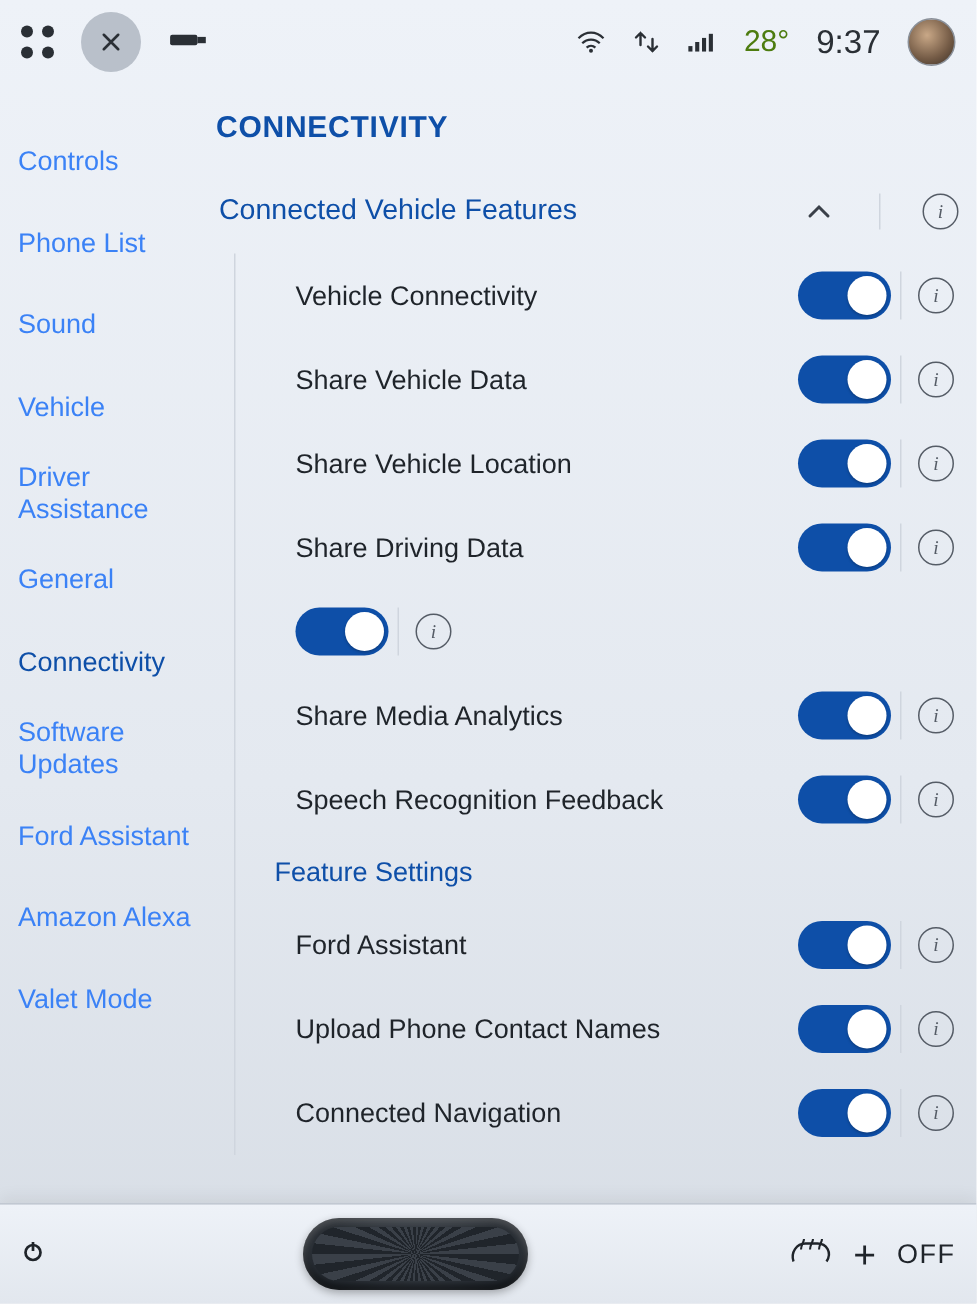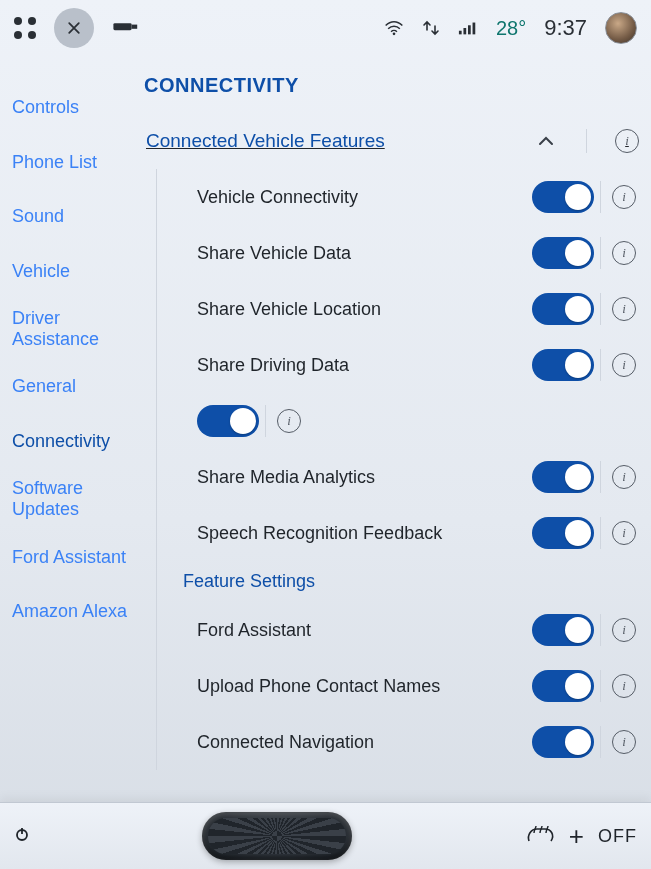--- a/index.html
+++ b/index.html
@@ -28,41 +28,41 @@
   }
   .status-left,.status-right{display:flex;align-items:center;gap:18px;}
   .dots{display:grid;grid-template-columns:repeat(2,8px);grid-template-rows:repeat(2,8px);gap:6px;}
   .dots span{width:8px;height:8px;border-radius:50%;background:#2a2f35;}
   .close-btn{
     width:40px;height:40px;border-radius:50%;background:#b9c0ca;
     display:flex;align-items:center;justify-content:center;color:#2a2f35;font-size:20px;
   }
   .car-icon svg{width:28px;height:18px;}
   .status-right .ico{display:flex;align-items:center;color:#2a2f35;font-size:16px;}
-  .temp{font-size:20px;color:#0f766e;}
+  .temp{font-size:20px;color:#4d7c0f;}
   .time{font-size:22px;color:#2a2f35;}
   .avatar{width:30px;height:30px;border-radius:50%;background:radial-gradient(circle at 40% 35%,#c9a887 0,#735a45 60%,#3a2f26 100%);border:1px solid #8a9099;}
   
   .main{display:flex;height:740px;}
   .sidebar{width:138px;padding-top:24px;}
   .side-item{
     padding:16px 8px 16px 12px;font-size:18px;line-height:1.25;
     border-bottom:0px solid transparent;color:#3b82f6;
   }
   .side-item.two{line-height:1.15;padding:10px 8px 10px 12px;}
   .side-item.active{color:var(--accent);font-weight:500;}
   .content{
     flex:1;padding:18px 10px 0 2px;
     overflow:hidden;
   }
   .page-title{
     color:var(--accent);font-size:20px;letter-spacing:0.5px;margin:0 0 20px 4px;
   }
   .section-head{
-    display:flex;align-items:center;gap:26px;padding:10px 0 14px 6px;text-decoration:underline;
+    display:flex;align-items:center;gap:26px;padding:10px 0 14px 6px;
   }
   .section-title{flex:1;font-size:19px;color:var(--accent);}
   .chev,.info{
     width:28px;height:28px;display:flex;align-items:center;justify-content:center;
     color:#3a4049;
   }
   .vline{width:1px;height:24px;background:var(--divider);}
   .info-btn{
     width:22px;height:22px;border:1.5px solid #555c66;border-radius:50%;
     display:flex;align-items:center;justify-content:center;color:#555c66;
@@ -169,20 +169,21 @@
     <div class="side-item"><span>Controls</span></div>
     <div class="side-item"><span>Phone List</span></div>
     <div class="side-item"><span>Sound</span></div>
     <div class="side-item"><span>Vehicle</span></div>
     <div class="side-item two"><span>Driver Assistance</span></div>
     <div class="side-item"><span>General</span></div>
     <div class="side-item active"><span>Connectivity</span></div>
     <div class="side-item two"><span>Software Updates</span></div>
     <div class="side-item"><span>Ford Assistant</span></div>
     <div class="side-item"><span>Amazon Alexa</span></div>
+    <div class="side-item"><span>Valet Mode</span></div>
   </div>
 
   <div class="content">
     <h2 class="page-title">CONNECTIVITY</h2>
 
     <div class="section-head">
       <span class="section-title">Connected Vehicle Features</span>
       <span class="chev">
         <svg width="16" height="10" viewBox="0 0 16 10">
             <path d="M2 8 L8 2 L14 8" stroke="#3a4049" stroke-width="2" fill="none" stroke-linecap="round"></path>

